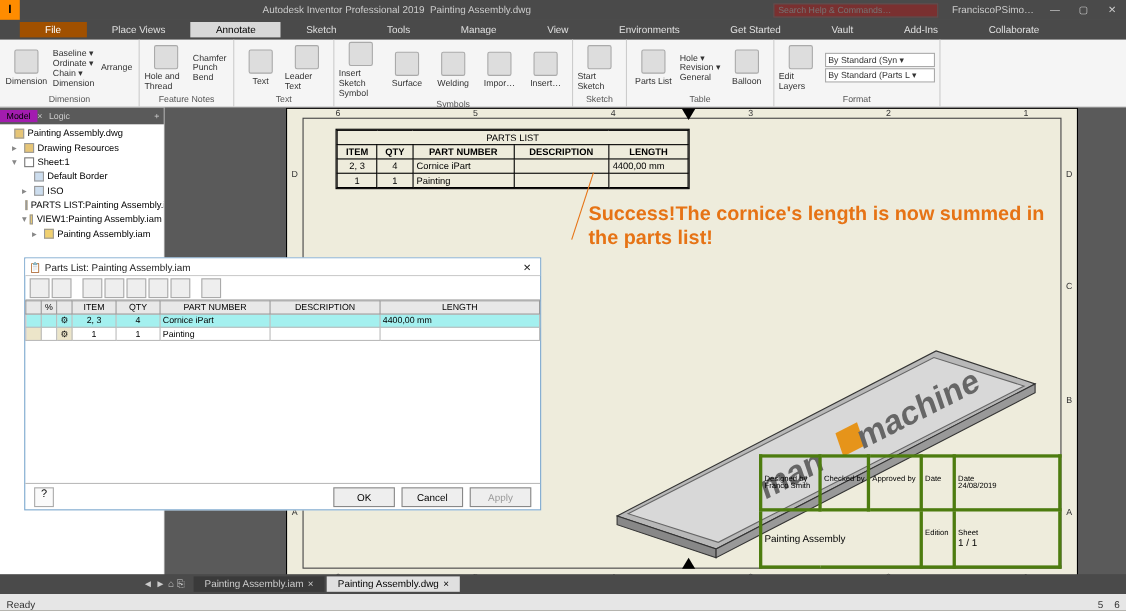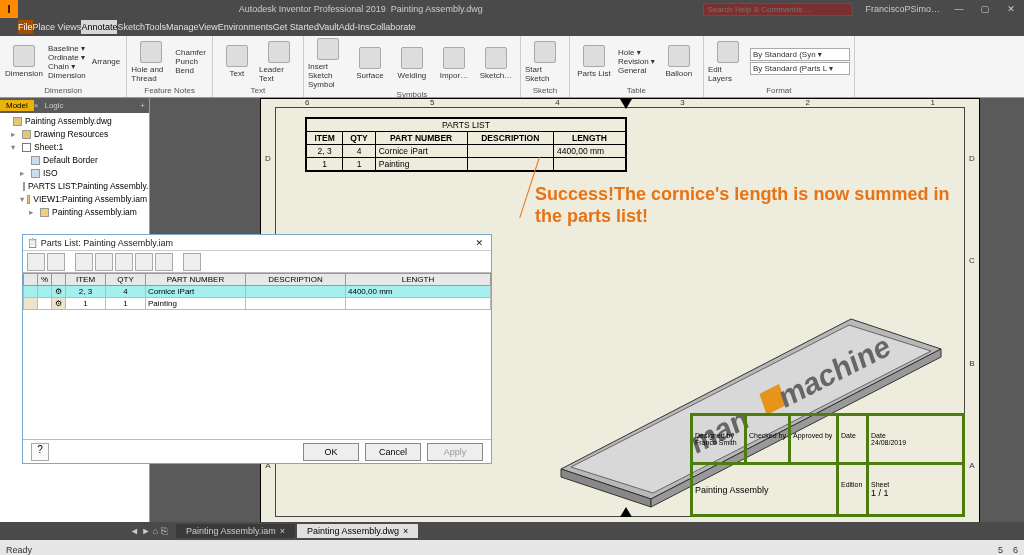--- a/index.html
+++ b/index.html
@@ -8,41 +8,41 @@
     
     .titlebar { height:18px; background:#4a4a4a; display:flex; align-items:center; color:#ccc; font-size:9px; }
     .titlebar .app-icon { width:18px; height:18px; background:#ff8c00; display:flex; align-items:center; justify-content:center; color:#000; font-weight:bold; font-size:11px; }
     .titlebar .title-center { flex:1; text-align:center; }
     .titlebar .search-box { width:150px; height:13px; background:#7a3030; border:1px solid #555; margin-right:6px; font-size:8px; color:#bbb; padding:0 3px; }
     .titlebar .user-menu { color:#ccc; padding:0 6px; }
     .titlebar .win-btn { width:26px; text-align:center; cursor:pointer; }
 
     
     .menubar { height:18px; background:#4a4a4a; display:flex; align-items:center; padding-left:18px; font-size:9px; color:#e0e0e0; }
-    .menubar .tab { padding:2px 0; cursor:pointer; }
+    .menubar .tab { padding:2px 23px; cursor:pointer; }
     .menubar .tab.file { background:#a05000; color:#fff; }
     .menubar .tab.active { background:#d8d8d8; color:#000; }
 
     
     .ribbon { height:62px; background:#f5f5f5; display:flex; border-bottom:1px solid #999; font-size:8px; color:#333; }
     .ribbon-group { border-right:1px solid #ccc; padding:2px 4px; display:flex; flex-direction:column; }
     .ribbon-group .group-body { flex:1; display:flex; align-items:center; gap:2px; }
     .ribbon-group .group-label { text-align:center; color:#555; font-size:8px; padding-top:1px; }
     .big-btn { display:flex; flex-direction:column; align-items:center; width:40px; cursor:pointer; }
     .big-btn .icon { width:22px; height:22px; background:#ddd; border:1px solid #aaa; border-radius:2px; margin-bottom:2px; }
     .small-list { display:flex; flex-direction:column; gap:0px; font-size:8px; }
     .small-list span { cursor:pointer; white-space:nowrap; padding:0 2px; }
     .combo { width:100px; height:13px; border:1px solid #aaa; background:#fff; font-size:8px; display:flex; align-items:center; padding:0 2px; justify-content:space-between; margin-bottom:1px; }
 
     
     .main { position:absolute; top:98px; left:0; right:0; bottom:16px; display:flex; background:#666; }
     .browser { width:150px; background:#fff; border-right:1px solid #999; overflow:hidden; }
     .browser-header { height:15px; background:#5a5a5a; display:flex; font-size:8px; color:#ccc; align-items:center; }
     .browser-header .bh-tab { padding:1px 6px; }
-    .browser-header .bh-tab.active { background:#eab308; color:#000; }
+    .browser-header .bh-tab.active { background:#a21caf; color:#000; }
     .tree { padding:2px 2px; font-size:8.5px; line-height:13px; color:#000; }
     .tree-item { display:flex; align-items:center; gap:3px; white-space:nowrap; cursor:pointer; }
     .tree-item .tw { width:8px; color:#888; }
     .tree-item .ic { width:9px; height:9px; display:inline-block; background:#e6c577; border:1px solid #999; }
     .ic.sheet { background:#fff; border:1px solid #777; }
     .ic.border { background:#cde; }
     .ic.asm { background:#f0d070; }
     .indent1 { padding-left:9px; }
     .indent2 { padding-left:18px; }
     .indent3 { padding-left:27px; }
@@ -197,21 +197,21 @@
       <div class="big-btn">
           <div class="icon"></div>
           <span>Welding</span>
         </div>
       <div class="big-btn">
           <div class="icon"></div>
           <span>Impor…</span>
         </div>
       <div class="big-btn">
           <div class="icon"></div>
-          <span>Sketch…</span>
+          <span>Insert…</span>
         </div>
     </div>
     <div class="group-label">Symbols</div>
   </div>
   <div class="ribbon-group">
     <div class="group-body">
         <div class="big-btn">
           <div class="icon"></div>
           <span>Start Sketch</span>
         </div>

